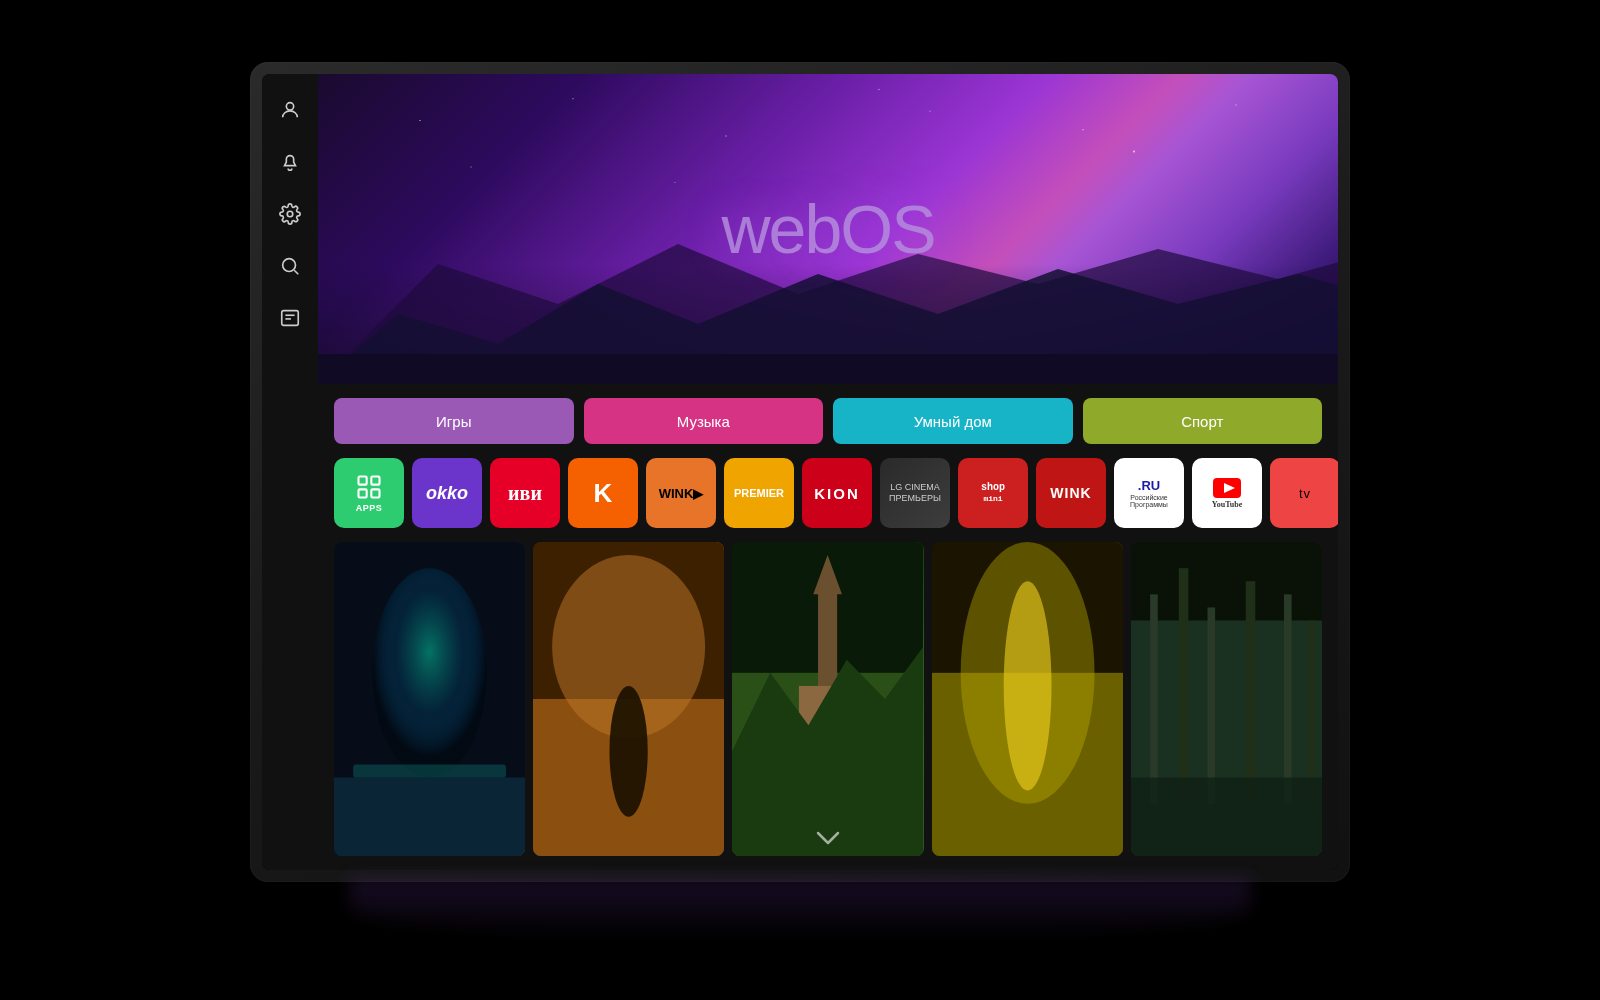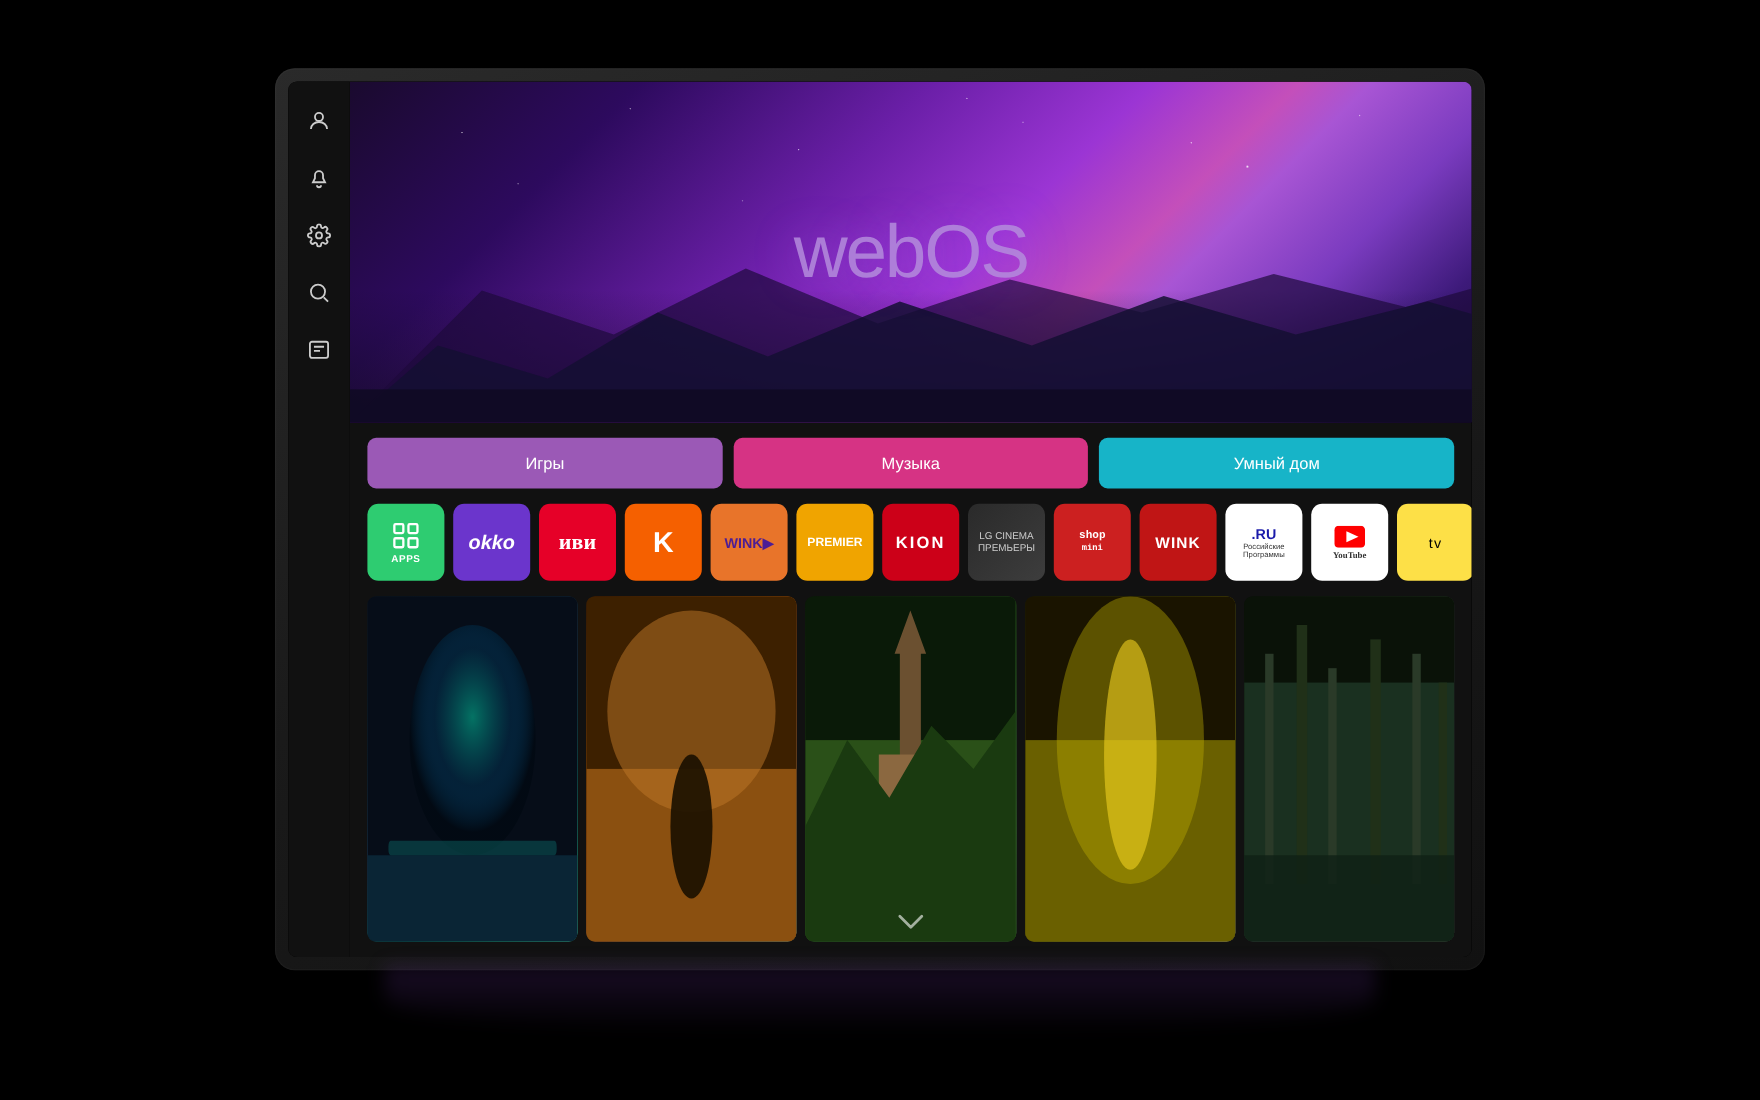--- a/index.html
+++ b/index.html
@@ -312,20 +312,21 @@
 
           <div class="hero-logo">webOS</div>
         </div>
 
         <div class="bottom-section">
 
           <div class="categories">
             <div class="category-btn" style="background:#9b59b6;">Игры</div>
             <div class="category-btn" style="background:#d63384;">Музыка</div>
             <div class="category-btn" style="background:#17b4c8;">Умный дом</div>
+            <div class="category-btn" style="background:#8faa2a;">Спорт</div>
           </div>
 
           <div class="apps-row">
 
             <div class="app-tile app-apps" style="flex-direction:column; gap:2px;">
               <svg width="28" height="28" viewBox="0 0 24 24" fill="none" stroke="white" stroke-width="1.8">
                 <rect x="3" y="3" width="7" height="7" rx="1"></rect>
                   <rect x="14" y="3" width="7" height="7" rx="1"></rect>
                 <rect x="3" y="14" width="7" height="7" rx="1"></rect>
                   <rect x="14" y="14" width="7" height="7" rx="1"></rect>
@@ -339,21 +340,21 @@
 
             <div class="app-tile app-ivi">
               <span style="font-size:20px;font-weight:900;color:#fff;font-family:serif;">иви</span>
             </div>
 
             <div class="app-tile app-kinopoisk" style="background:#f56000;">
               <span style="font-size:26px;font-weight:bold;color:#fff;">K</span>
             </div>
 
             <div class="app-tile app-wink" style="background:#e8742a;">
-              <span style="font-size:13px;font-weight:bold;color:#4c1d95;">WINK▶</span>
+              <span style="font-size:13px;font-weight:bold;color:#000000;">WINK▶</span>
             </div>
 
             <div class="app-tile app-premier" style="background:#f0a400;">
               <span style="font-size:11px;font-weight:bold;color:#fff;">PREMIER</span>
             </div>
 
             <div class="app-tile app-kion" style="background:#cc0018;">
               <span style="font-size:15px;font-weight:900;color:#fff;letter-spacing:2px;">KION</span>
             </div>
 
@@ -375,21 +376,21 @@
             </div>
 
             <div class="app-tile" style="background:#fff;flex-direction:column;gap:2px;font-family:Liberation Serif, serif;">
               <svg width="28" height="20" viewBox="0 0 28 20">
                 <rect width="28" height="20" rx="4" fill="#FF0000"></rect>
                 <polygon points="11,5 22,10 11,15" fill="white"></polygon>
               </svg>
               <span style="font-size:8px;color:#333;font-weight:bold;">YouTube</span>
             </div>
 
-            <div class="app-tile" style="background:#fde047;">
+            <div class="app-tile" style="background:#ef4444;">
               <span style="font-size:13px;font-weight:300;color:#000;letter-spacing:1px;font-family:sans-serif;">  tv</span>
             </div>
 
           </div>
 
           <div class="thumbnails-row" style="position:relative;">
             <div class="thumbnail thumb-1">
               
               <svg width="100%" height="100%" viewBox="0 0 200 120" preserveAspectRatio="none">
                 <defs>

